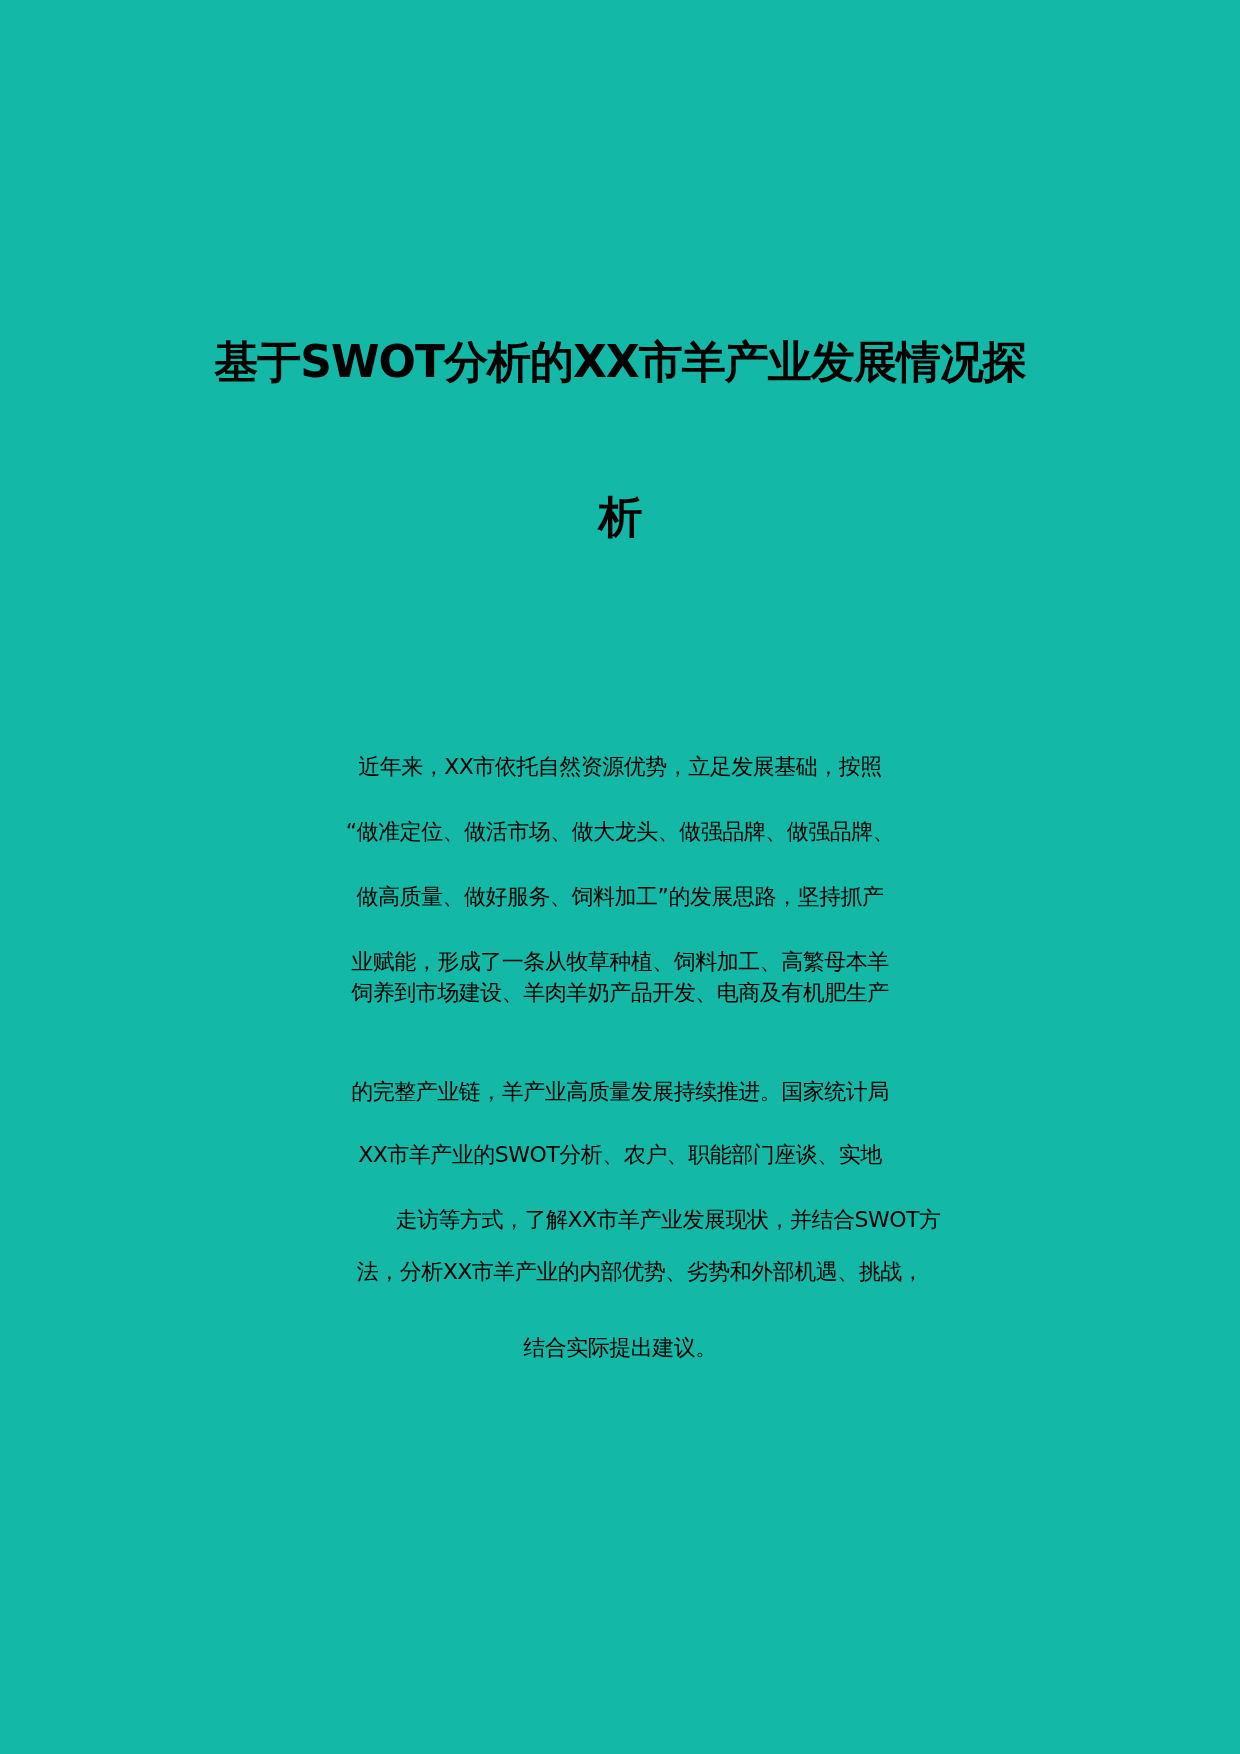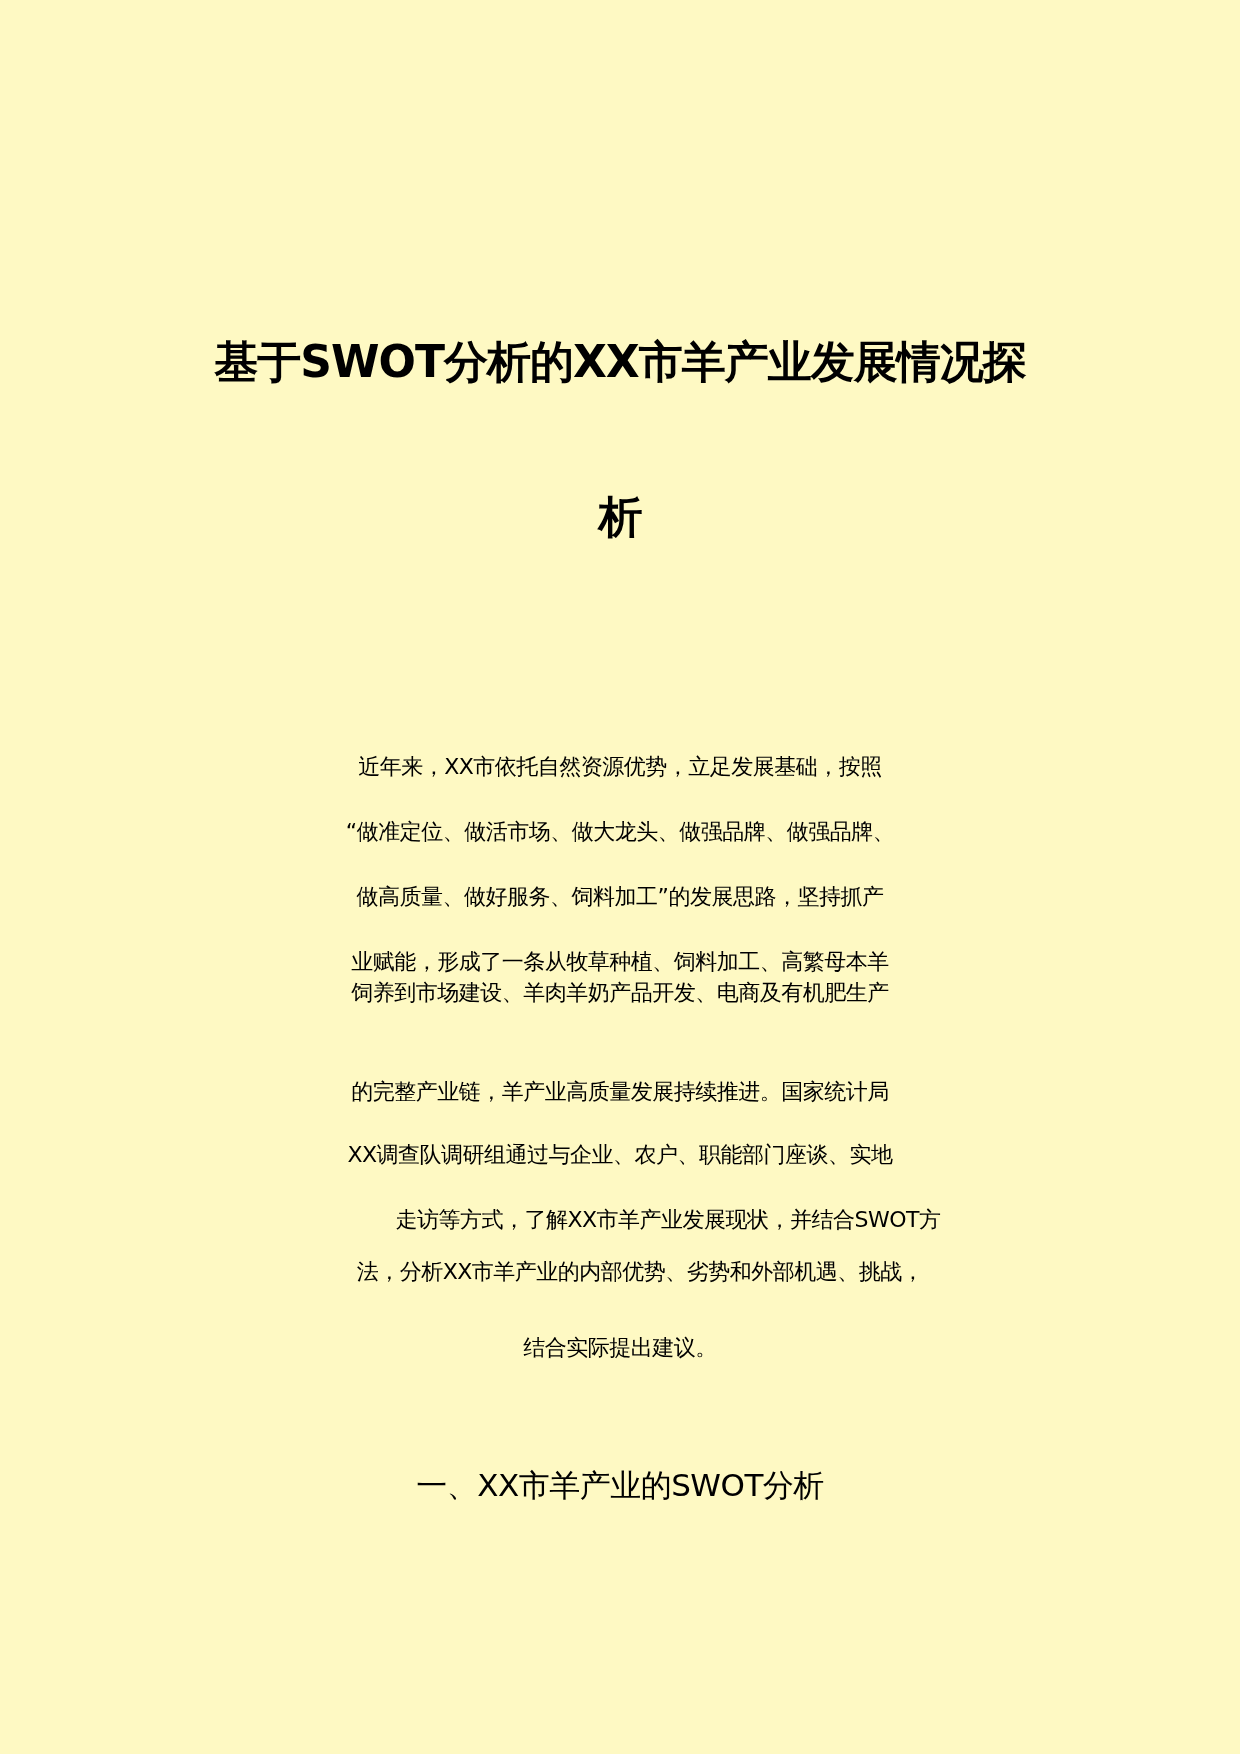--- a/index.html
+++ b/index.html
@@ -13,21 +13,21 @@
     position: relative;
     overflow: hidden;
     font-family: "DejaVu Sans", "Liberation Sans", sans-serif;
     color: #000000;
   }
   .page {
     position: absolute;
     left: 0; top: 0;
     width: 1240px;
     height: 1754px;
-    background: #fef9c3;
+    background: #14b8a6;
   }
   .title-line {
     position: absolute;
     left: 0;
     width: 1240px;
     text-align: center;
     font-weight: bold;
     font-size: 44px;
     line-height: 56px;
     letter-spacing: -1px;
@@ -62,21 +62,20 @@
   <div class="title-line" style="top:334px;">基于SWOT分析的XX市羊产业发展情况探</div>
   <div class="title-line" style="top:489px;">析</div>
 
   <div>
     <div class="body-line" style="top:747px;">近年来，XX市依托自然资源优势，立足发展基础，按照</div>
     <div class="body-line" style="top:812px;">“做准定位、做活市场、做大龙头、做强品牌、做强品牌、</div>
     <div class="body-line" style="top:877px;">做高质量、做好服务、饲料加工”的发展思路，坚持抓产</div>
     <div class="body-line" style="top:942px;">业赋能，形成了一条从牧草种植、饲料加工、高繁母本羊</div>
     <div class="body-line" style="top:973px;">饲养到市场建设、羊肉羊奶产品开发、电商及有机肥生产</div>
     <div class="body-line" style="top:1072px;">的完整产业链，羊产业高质量发展持续推进。国家统计局</div>
-    <div class="body-line" style="top:1135px;">XX调查队调研组通过与企业、农户、职能部门座谈、实地</div>
+    <div class="body-line" style="top:1135px;">XX市羊产业的SWOT分析、农户、职能部门座谈、实地</div>
     <div class="body-line" style="top:1200px;margin-left:48px;">走访等方式，了解XX市羊产业发展现状，并结合SWOT方</div>
     <div class="body-line" style="top:1252px;padding-left:20px;">法，分析XX市羊产业的内部优势、劣势和外部机遇、挑战，</div>
     <div class="body-line" style="top:1330px;font-family:Liberation Mono, monospace;">结合实际提出建议。</div>
   </div>
 
-  <div class="heading-line" style="top:1465px;">一、XX市羊产业的SWOT分析</div>
 
 </div>
 
 </body></html>

